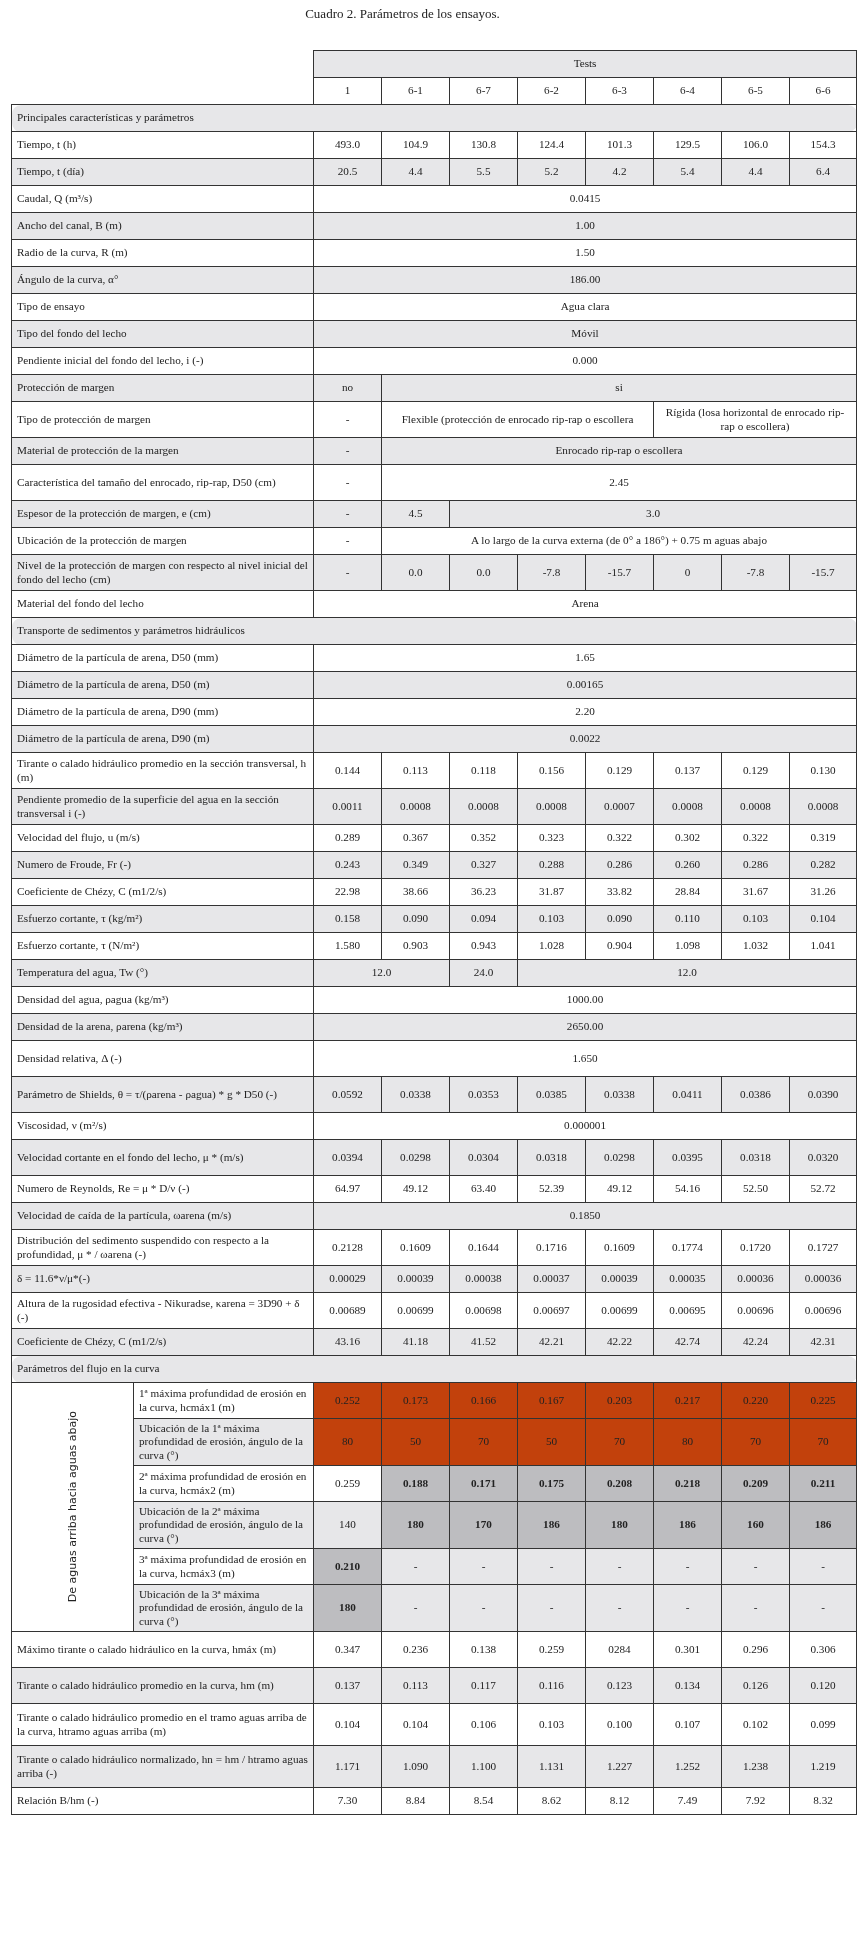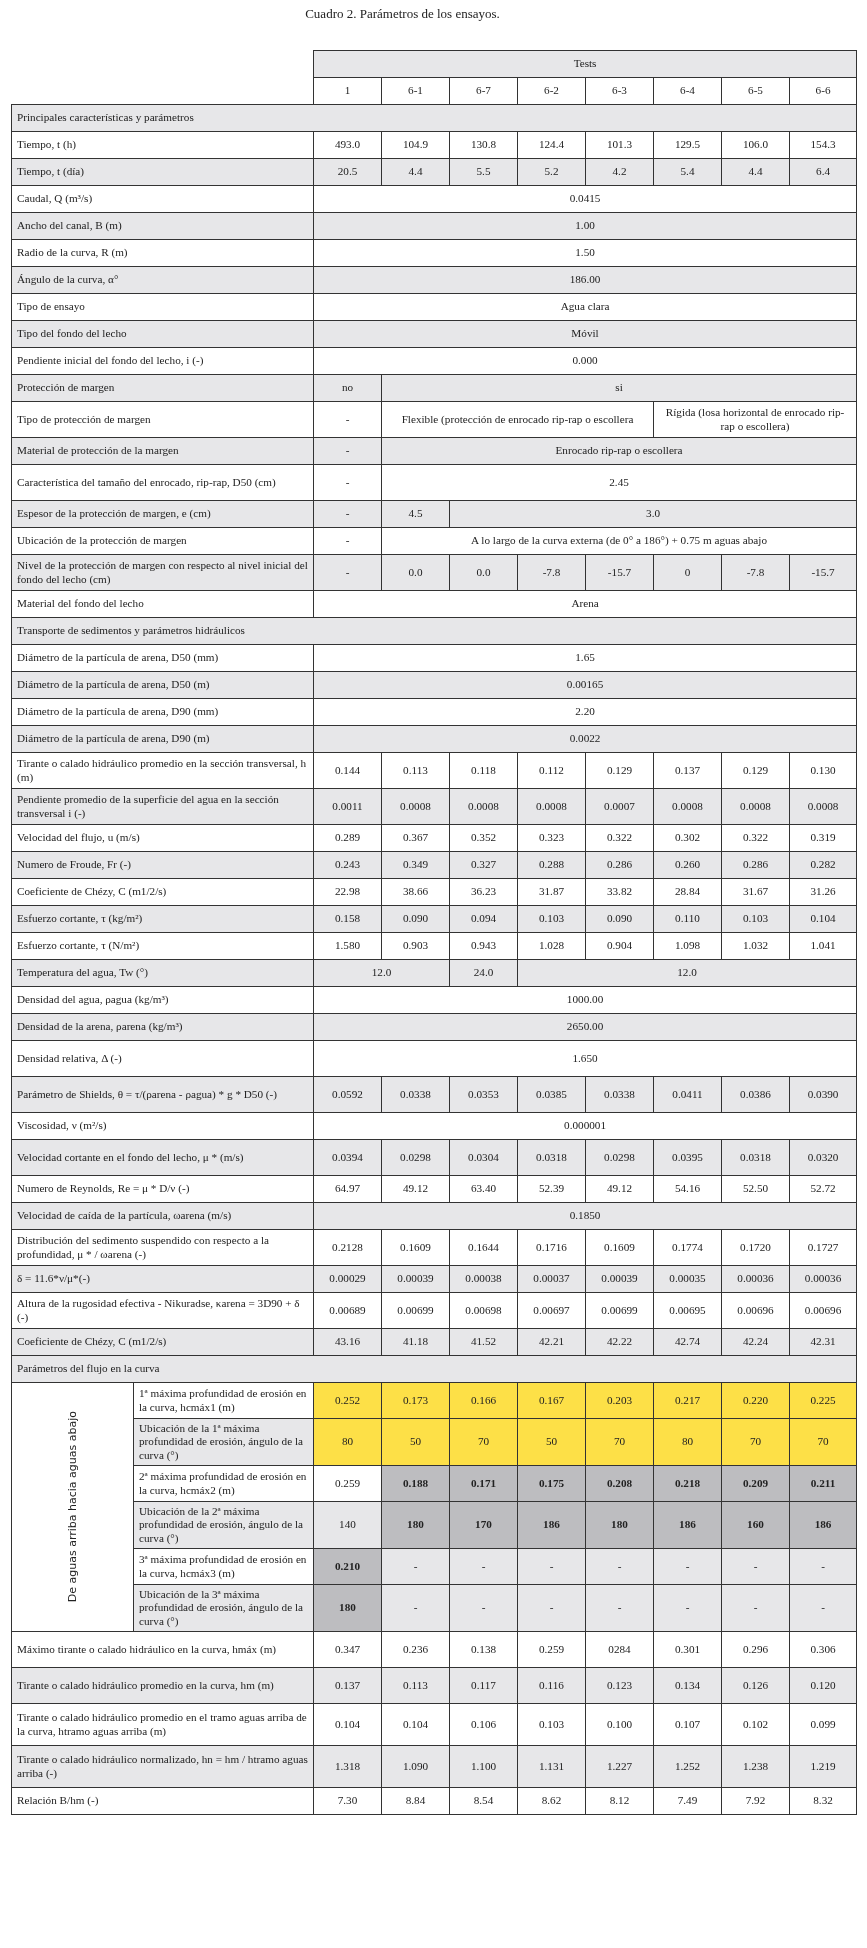--- a/index.html
+++ b/index.html
@@ -6,24 +6,24 @@
   body { width:867px; height:1948px; position:relative; overflow:hidden;
          font-family:"DejaVu Serif", "Liberation Serif", serif; color:#222; }
   .caption { position:absolute; top:6px; left:0; width:805px; text-align:center;
              font-size:13px; font-family:"Liberation Serif", serif; color:#222; }
   table.t { position:absolute; left:11px; top:50px; border-collapse:collapse;
             table-layout:fixed; width:845px; font-size:11.2px; font-family:"Liberation Serif", serif; }
   table.t td { border:1px solid #333; padding:0 5px; line-height:1.2; vertical-align:middle; overflow:hidden; }
   td.v { text-align:center; }
   td.lbl { text-align:left; }
   .g { background:#e7e7e9; }
-  .gl { background:#fde047; }
+  .gl { background:#c2410c; }
   .gd { background:#bdbdc0;font-weight:bold; }
   td.blank { border:none !important; background:#fff; }
-  td.sec { background:#e7e7e9; font-weight:normal; letter-spacing:0; }
+  td.sec { background:#e7e7e9; font-weight:normal; letter-spacing:0;border-radius:9px; }
   .vert { writing-mode:vertical-rl; transform:rotate(180deg); font-family:"DejaVu Sans", sans-serif;
           font-size:11px; text-align:center; white-space:nowrap; margin:auto; }
   td.vcell { text-align:center; padding:0; }
   tr.h27 td { height:26px; }
   tr.h36 td { height:35px; }
   tr.h42 td { height:41px; }
   tr.h47 td { height:46px; }
 </style>
 </head>
 <body>
@@ -176,21 +176,21 @@
       </tr>
       <tr class="h27">
         <td class="lbl g" colspan="2">Diámetro de la partícula de arena, D90 (m)</td>
         <td class="v g" colspan="8">0.0022</td>
       </tr>
       <tr class="h36">
         <td class="lbl " colspan="2">Tirante o calado hidráulico promedio en la sección transversal, h (m)</td>
         <td class="v ">0.144</td>
         <td class="v ">0.113</td>
         <td class="v ">0.118</td>
-        <td class="v ">0.112</td>
+        <td class="v ">0.156</td>
         <td class="v ">0.129</td>
         <td class="v ">0.137</td>
         <td class="v ">0.129</td>
         <td class="v ">0.130</td>
       </tr>
       <tr class="h36">
         <td class="lbl g" colspan="2">Pendiente promedio de la superficie del agua en la sección transversal i (-)</td>
         <td class="v g">0.0011</td>
         <td class="v g">0.0008</td>
         <td class="v g">0.0008</td>
@@ -458,21 +458,21 @@
         <td class="v ">0.104</td>
         <td class="v ">0.106</td>
         <td class="v ">0.103</td>
         <td class="v ">0.100</td>
         <td class="v ">0.107</td>
         <td class="v ">0.102</td>
         <td class="v ">0.099</td>
       </tr>
       <tr class="h42">
         <td class="lbl g" colspan="2">Tirante o calado hidráulico normalizado, hn = hm / htramo aguas arriba (-)</td>
-        <td class="v g">1.318</td>
+        <td class="v g">1.171</td>
         <td class="v g">1.090</td>
         <td class="v g">1.100</td>
         <td class="v g">1.131</td>
         <td class="v g">1.227</td>
         <td class="v g">1.252</td>
         <td class="v g">1.238</td>
         <td class="v g">1.219</td>
       </tr>
       <tr class="h27">
         <td class="lbl " colspan="2">Relación B/hm (-)</td>

